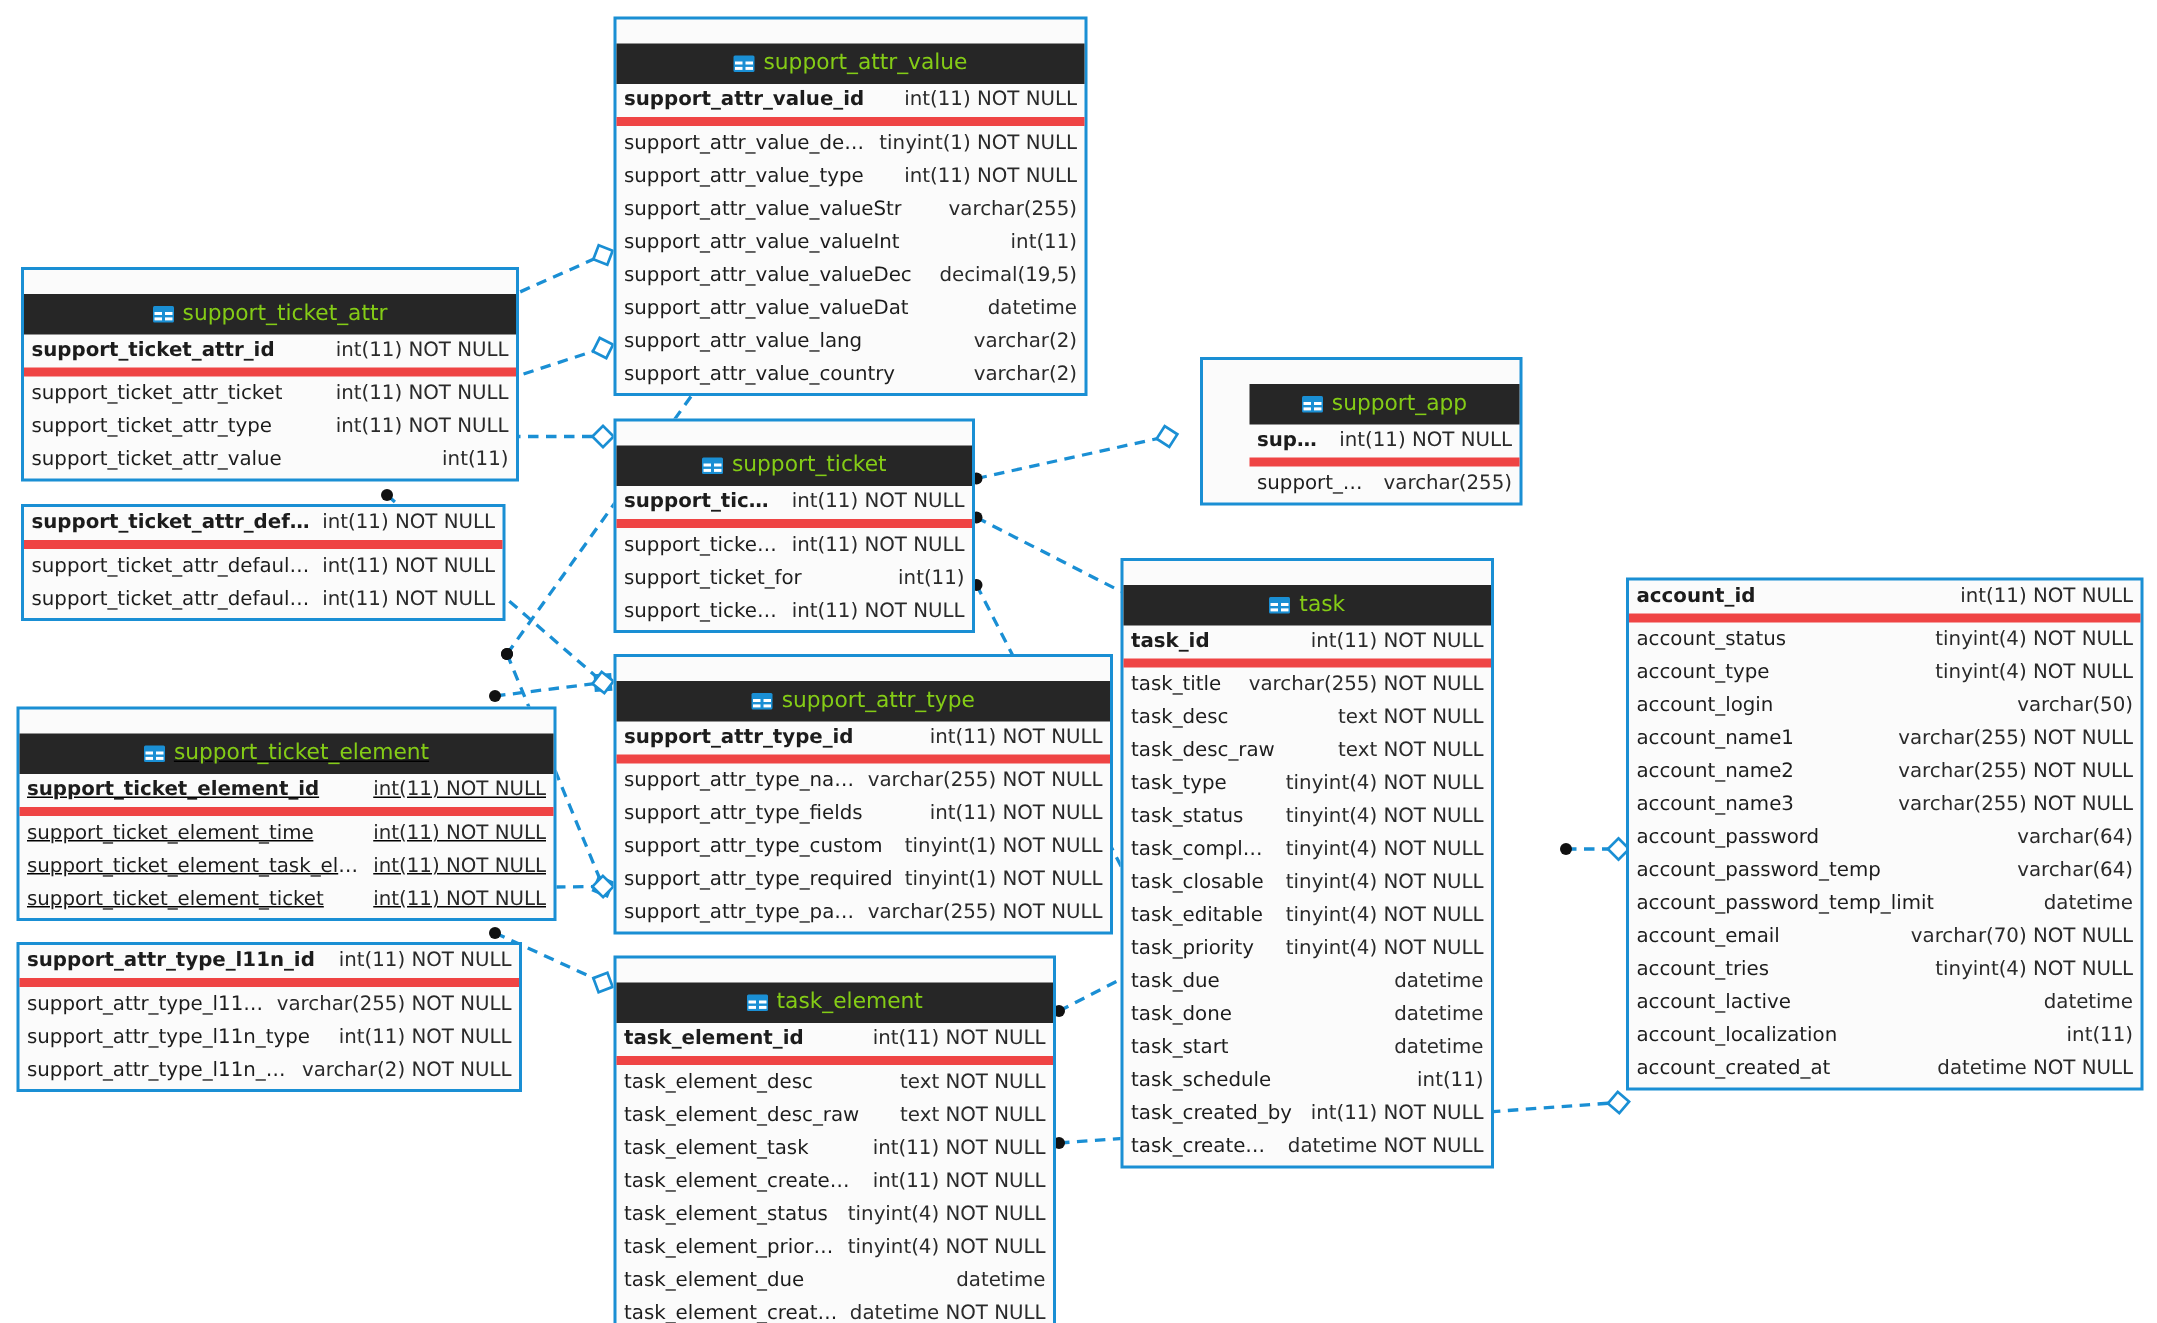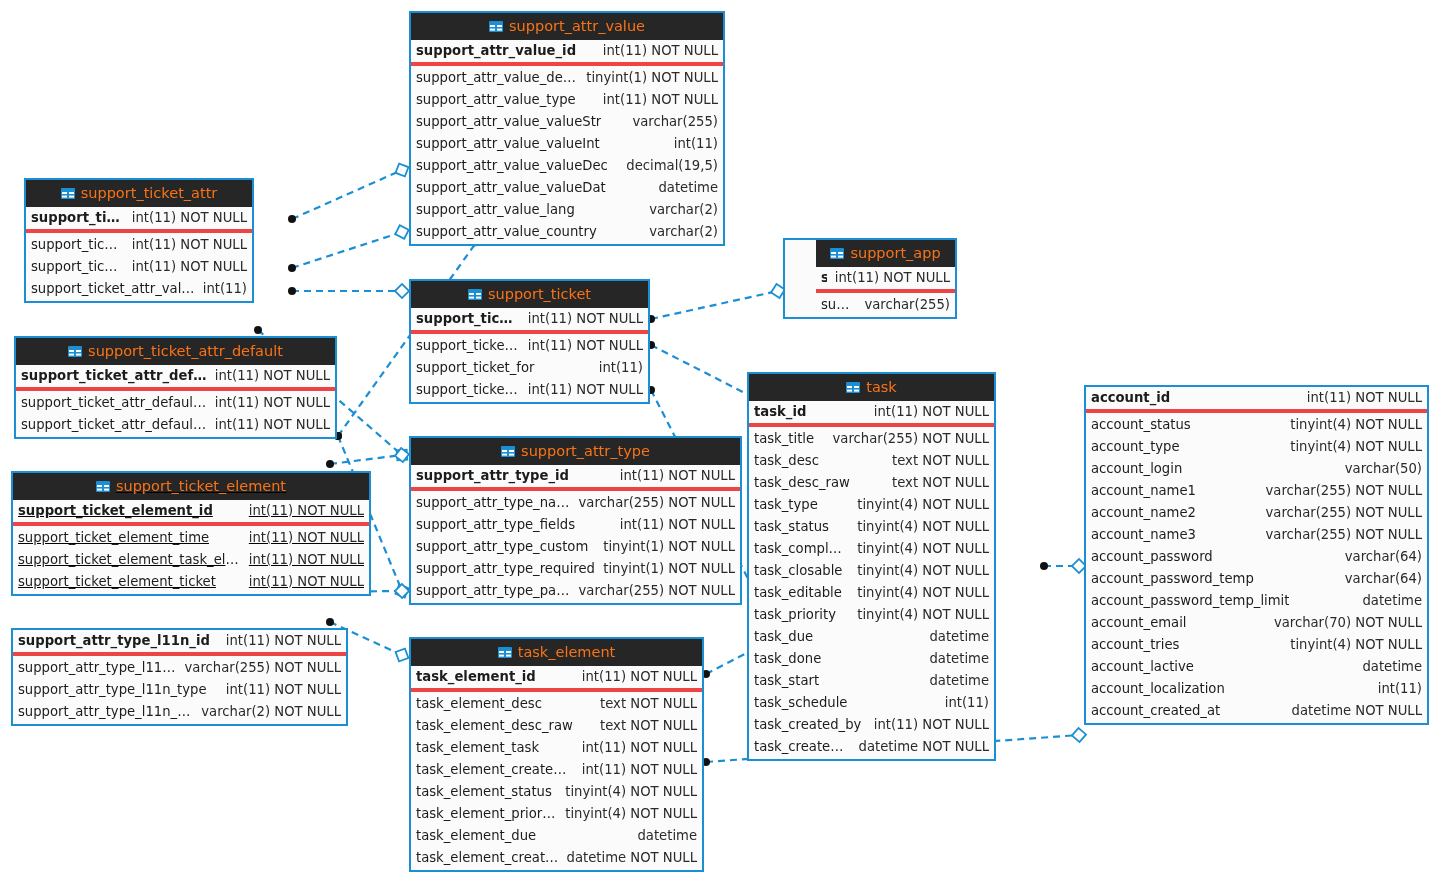--- a/index.html
+++ b/index.html
@@ -14,47 +14,48 @@
   svg#edges{position:absolute;left:0;top:0;width:1438px;height:882px;pointer-events:none;}
   .entity{
     position:absolute;
     background:#fbfbfb;
     border:2px solid #1a8fd4;
     box-sizing:border-box;
     z-index:5;
   }
   .ent-header{
     background:#262626;
-    color:#f97316;
+    color:#84cc16;
     font-size:14.5px;
     height:27px;
     line-height:27px;
     text-align:center;
     white-space:nowrap;
     display:flex;
     align-items:center;
     justify-content:center;
     gap:6px;
+    margin-top:16px;
   }
   .tbl-icon{
     display:inline-block;
     width:14px;height:11px;
     position:relative;
     background:#1a8fd4;
     border-radius:1px;
     flex:0 0 auto;
   }
   .tbl-icon::before{
     content:"";position:absolute;left:1px;top:4px;width:5px;height:2.2px;background:#fff;
   }
   .tbl-icon::after{
     content:"";position:absolute;left:8px;top:4px;width:5px;height:2.2px;background:#fff;
     box-shadow:-7px 3.6px 0 0 #fff, 0 3.6px 0 0 #fff;
   }
-  .pk-block{border-bottom:4px solid #ef4444;text-align:center;}
+  .pk-block{border-bottom:6px solid #ef4444;text-align:center;}
   .row{
     display:flex;
     justify-content:space-between;
     align-items:center;
     font-size:13.2px;
     color:#1c1c1c;
     height:22px;
     line-height:22px;
     padding:0 5px;
     white-space:nowrap;
@@ -186,21 +187,21 @@
         <div class="row">
           <span class="col">support_attr_value_lang</span>
           <span class="typ">varchar(2)</span>
         </div>
         <div class="row">
           <span class="col">support_attr_value_country</span>
           <span class="typ">varchar(2)</span>
         </div>
       </div>
     </div>
-    <div class="entity" style="left: 24px; top: 178px; width: 230px;">
+    <div class="entity" style="left: 14px; top: 178px; width: 332px;">
       <div class="ent-header">
         <span class="tbl-icon"></span>
         <span>support_ticket_attr</span>
       </div>
       <div class="pk-block">
         <div class="row">
           <span class="col">support_ticket_attr_id</span>
           <span class="typ">int(11) NOT NULL</span>
         </div>
       </div>
@@ -212,21 +213,21 @@
         <div class="row">
           <span class="col">support_ticket_attr_type</span>
           <span class="typ">int(11) NOT NULL</span>
         </div>
         <div class="row">
           <span class="col">support_ticket_attr_value</span>
           <span class="typ">int(11)</span>
         </div>
       </div>
     </div>
-    <div class="entity" style="left: 783px; top: 238px; width: 174px; padding-left: 31px;">
+    <div class="entity" style="left: 800px; top: 238px; width: 215px; padding-left: 31px;">
       <div class="ent-header">
         <span class="tbl-icon"></span>
         <span>support_app</span>
       </div>
       <div class="pk-block">
         <div class="row">
           <span class="col">support_app_id</span>
           <span class="typ">int(11) NOT NULL</span>
         </div>
       </div>
@@ -257,24 +258,20 @@
           <span class="col">support_ticket_for</span>
           <span class="typ">int(11)</span>
         </div>
         <div class="row">
           <span class="col">support_ticket_app</span>
           <span class="typ">int(11) NOT NULL</span>
         </div>
       </div>
     </div>
     <div class="entity" style="left: 14px; top: 336px; width: 323px;">
-      <div class="ent-header">
-        <span class="tbl-icon"></span>
-        <span>support_ticket_attr_default</span>
-      </div>
       <div class="pk-block">
         <div class="row">
           <span class="col">support_ticket_attr_default_id</span>
           <span class="typ">int(11) NOT NULL</span>
         </div>
       </div>
       <div class="cols-block">
         <div class="row">
           <span class="col">support_ticket_attr_default_type</span>
           <span class="typ">int(11) NOT NULL</span>

